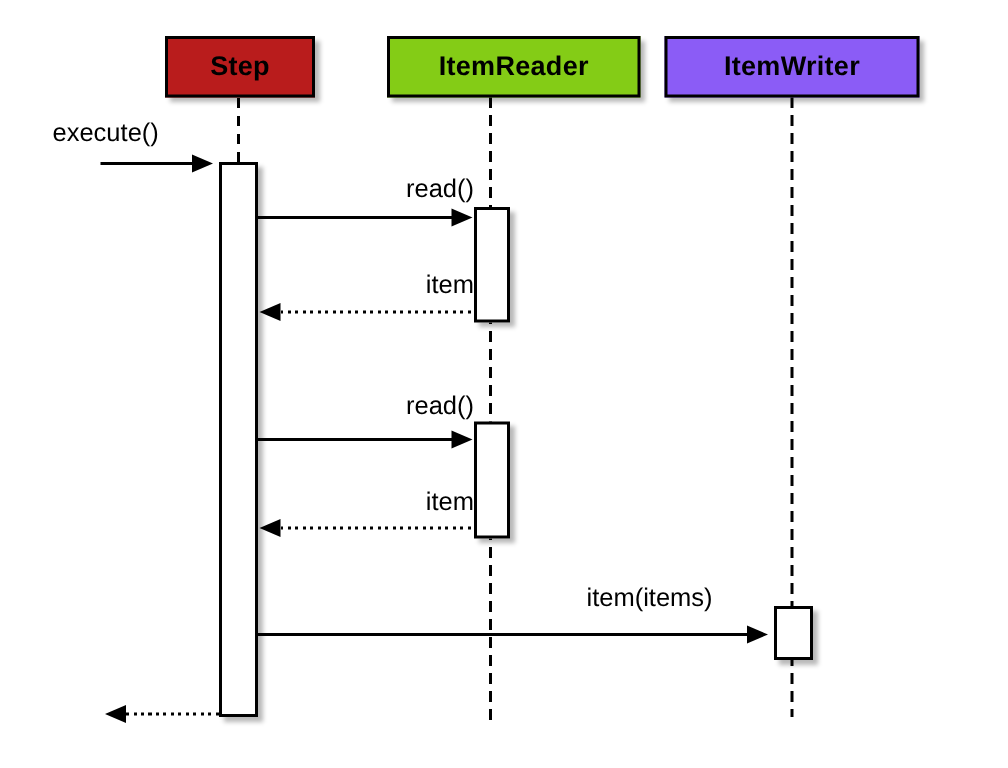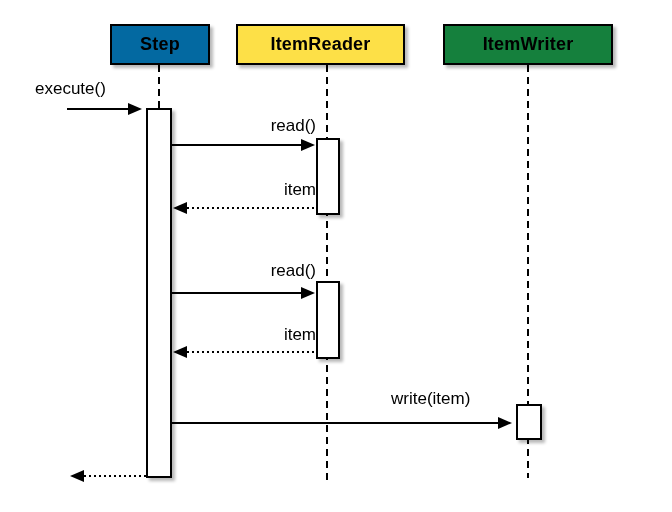--- a/index.html
+++ b/index.html
@@ -42,27 +42,27 @@
   }
   
   .msg-label{position:absolute;font-size:17px;white-space:nowrap;}
   .msg-label.centered{text-align:right;}
 </style>
 </head>
 <body>
 
 <div class="stage">
 
-  <div class="actor-box" style="left: 110px; width: 100px; background: #0369a1;">
+  <div class="actor-box" style="left: 110px; width: 100px; background: #b91c1c;">
     <span class="actor-label">Step</span>
   </div>
-  <div class="actor-box" style="left: 236px; width: 169px; background: #fde047;">
+  <div class="actor-box" style="left: 258px; width: 169px; background: #84cc16;">
     <span class="actor-label">ItemReader</span>
   </div>
-  <div class="actor-box" style="left: 443px; width: 170px; background: #15803d;">
+  <div class="actor-box" style="left: 443px; width: 170px; background: #8b5cf6;">
     <span class="actor-label">ItemWriter</span>
   </div>
 
   <div class="lifeline" style="left:158px;top:65px;height:45px;"></div>
   <div class="lifeline" style="left:326px;top:65px;height:415px;"></div>
   <div class="lifeline" style="left:527px;top:65px;height:413px;"></div>
 
   <div class="activation" style="left:146px;top:108px;width:26px;height:370px;"></div>
   <div class="activation" style="left:316px;top:138px;width:24px;height:77px;"></div>
   <div class="activation" style="left:316px;top:281px;width:24px;height:78px;"></div>
@@ -81,20 +81,20 @@
   <div class="arrow-left" style="left:173px;top:202px;"></div>
 
   <div class="msg-label centered" style="left:172px;top:261px;width:144px;">read()</div>
   <div class="msg-line" style="left:172px;top:292px;width:130px;"></div>
   <div class="arrow-right" style="left:301px;top:287px;"></div>
 
   <div class="msg-label centered" style="left:172px;top:325px;width:144px;">item</div>
   <div class="msg-line dotted" style="left:187px;top:351px;width:130px;"></div>
   <div class="arrow-left" style="left:173px;top:346px;"></div>
 
-  <div class="msg-label" style="left:391px;top:389px;">write(item)</div>
+  <div class="msg-label" style="left:391px;top:389px;">item(items)</div>
   <div class="msg-line" style="left:172px;top:422px;width:327px;"></div>
   <div class="arrow-right" style="left:498px;top:417px;"></div>
 
   <div class="msg-line dotted" style="left:84px;top:475px;width:62px;"></div>
   <div class="arrow-left" style="left:70px;top:470px;"></div>
 
 </div>
 
 </body></html>

